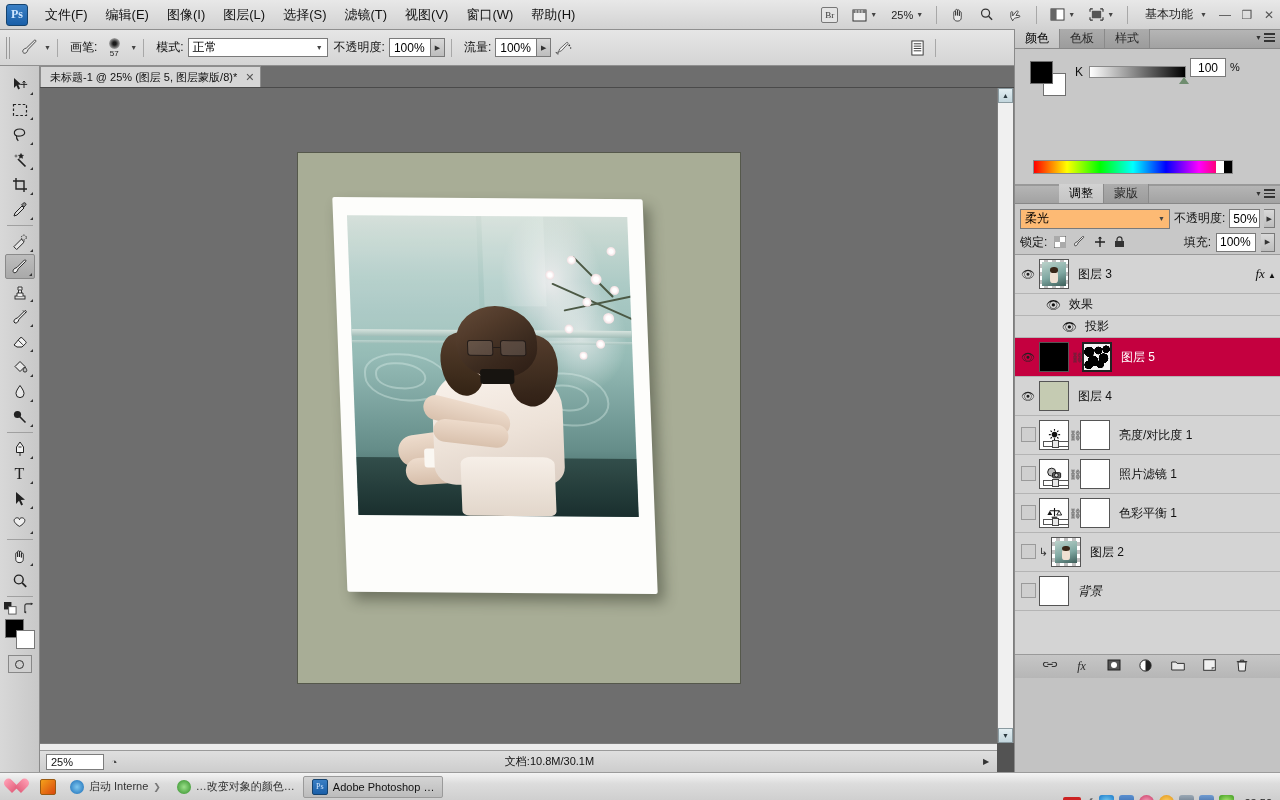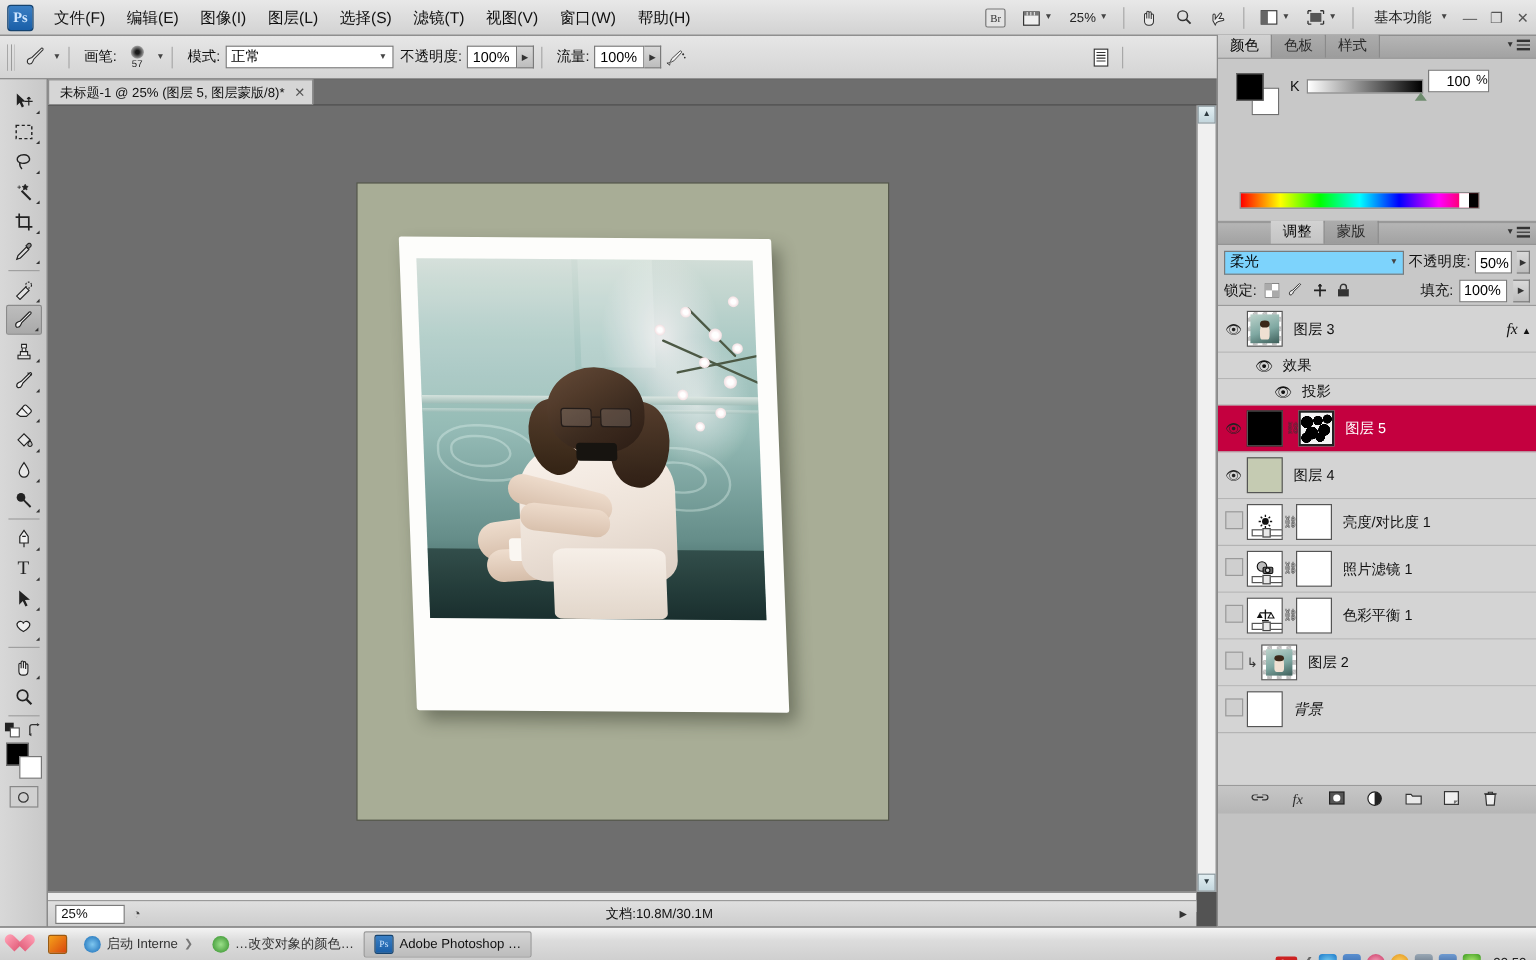--- a/index.html
+++ b/index.html
@@ -195,33 +195,33 @@
 
   .colorpanel { background:#c8c8c8; height:136px; position:relative; border-bottom:1px solid #999; }
   .cp-swatches { position:absolute; left:15px; top:12px; width:36px; height:34px; }
   .cp-fg { position:absolute; left:0; top:0; width:23px;height:23px;background:#000;border:1px solid #6f6f6f; }
   .cp-bg { position:absolute; left:13px; top:12px; width:23px;height:23px;background:#fff;border:1px solid #6f6f6f; }
   .cp-k { position:absolute; left:60px; top:16px; font-size:12px; color:#111; }
   .cp-slider { position:absolute; left:74px; top:17px; width:97px; height:12px;
     background:linear-gradient(90deg,#fff,#000); border:1px solid #8a8a8a; }
   .cp-thumb { position:absolute; left:164px; top:28px; width:0;height:0;
     border-left:5px solid transparent;border-right:5px solid transparent;border-bottom:7px solid #6f8d6f; }
-  .cp-numbox { position:absolute; left:175px; top:9px; width:51px; height:19px;
+  .cp-numbox { position:absolute; left:175px; top:9px; width:36px; height:19px;
     background:#fff; border:1px solid #7a7a7a; display:flex; align-items:center;
     justify-content:center; font-size:12px; color:#000; }
   .cp-pct { position:absolute; left:215px; top:12px; font-size:11px; color:#111; }
   .cp-ramp { position:absolute; left:18px; bottom:10px; width:200px; height:14px;
     background:linear-gradient(90deg,#ff0000,#ffff00,#00ff00,#00ffff,#0000ff,#ff00ff,#ff0000);
     border:1px solid #8a8a8a; }
   .cp-ramp-end { position:absolute; right:0; top:0; width:16px; height:100%;
     background:linear-gradient(90deg,#fff 50%, #000 50%); }
 
   .layerspanel { background:#c8c8c8; }
   .lp-row1 { display:flex; align-items:center; height:26px; padding:3px 5px 0 5px; gap:4px; }
-  .blend-sel { flex:0 0 150px; height:20px; background:#7dd3fc; border:1px solid #7a7a7a;
+  .blend-sel { flex:0 0 150px; height:20px; background:#fdba74; border:1px solid #7a7a7a;
     display:flex; align-items:center; justify-content:space-between; padding:0 4px;
     font-size:12px; color:#000; }
   .lp-lbl { font-size:12px; color:#111; white-space:nowrap; }
   .lp-num { width:40px; height:19px; background:#fff; border:1px solid #7a7a7a;
     font-size:12px; display:flex; align-items:center; padding-left:3px; color:#000; }
   .lp-row2 { display:flex; align-items:center; height:24px; padding:0 5px; gap:5px; }
   .lockicon { width:15px; height:15px; display:flex; align-items:center; justify-content:center;
     font-size:11px; color:#222; }
 
   .layerlist { background:#d4d4d4; border-top:1px solid #9a9a9a; position:relative;

